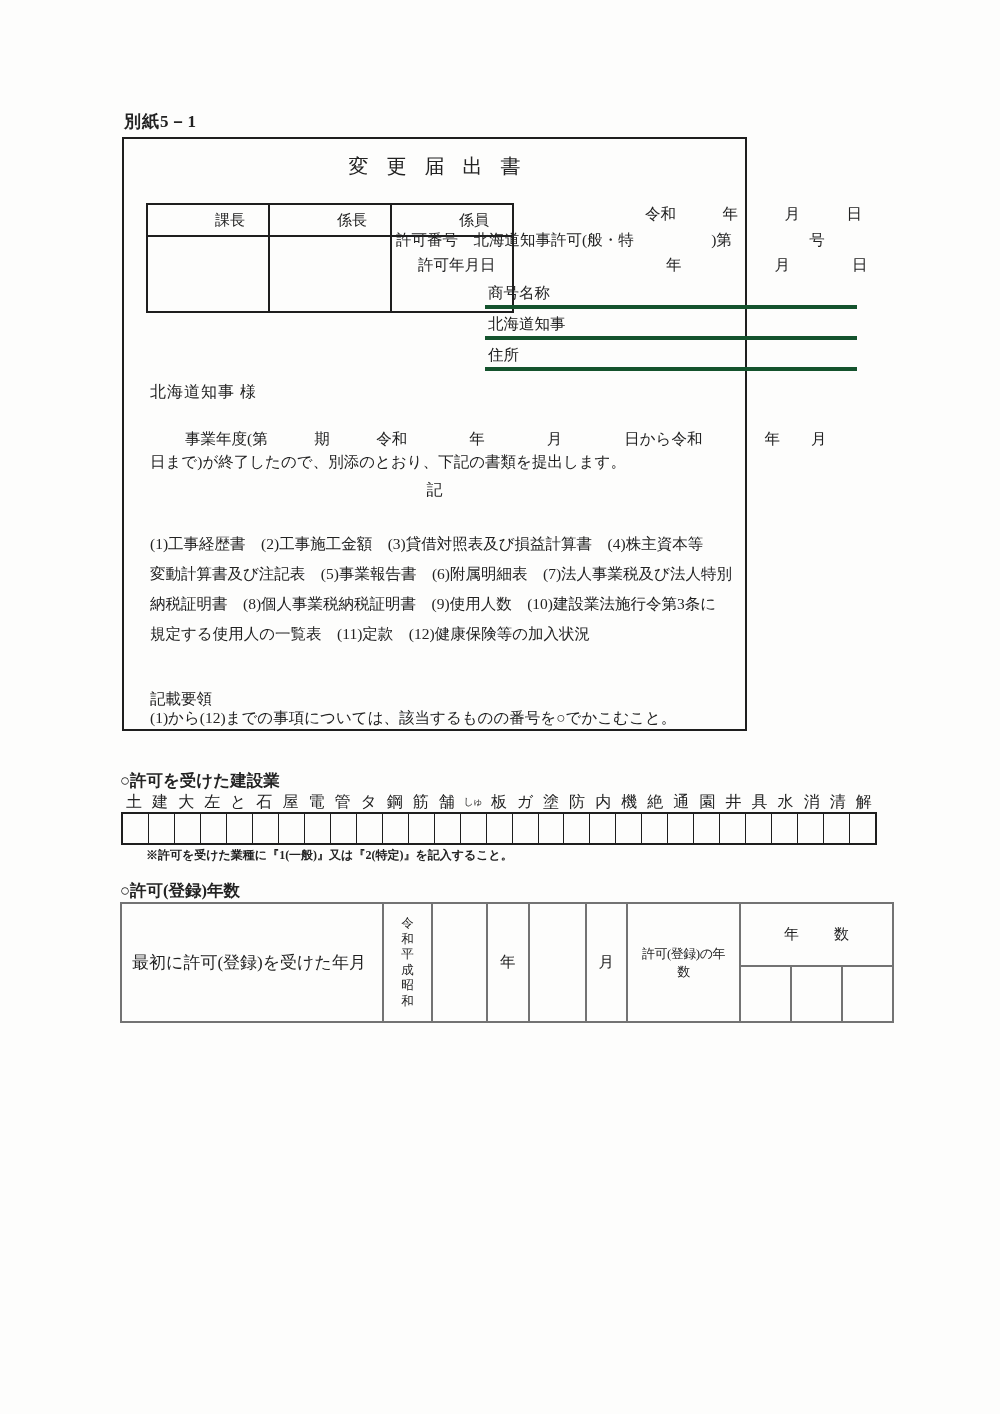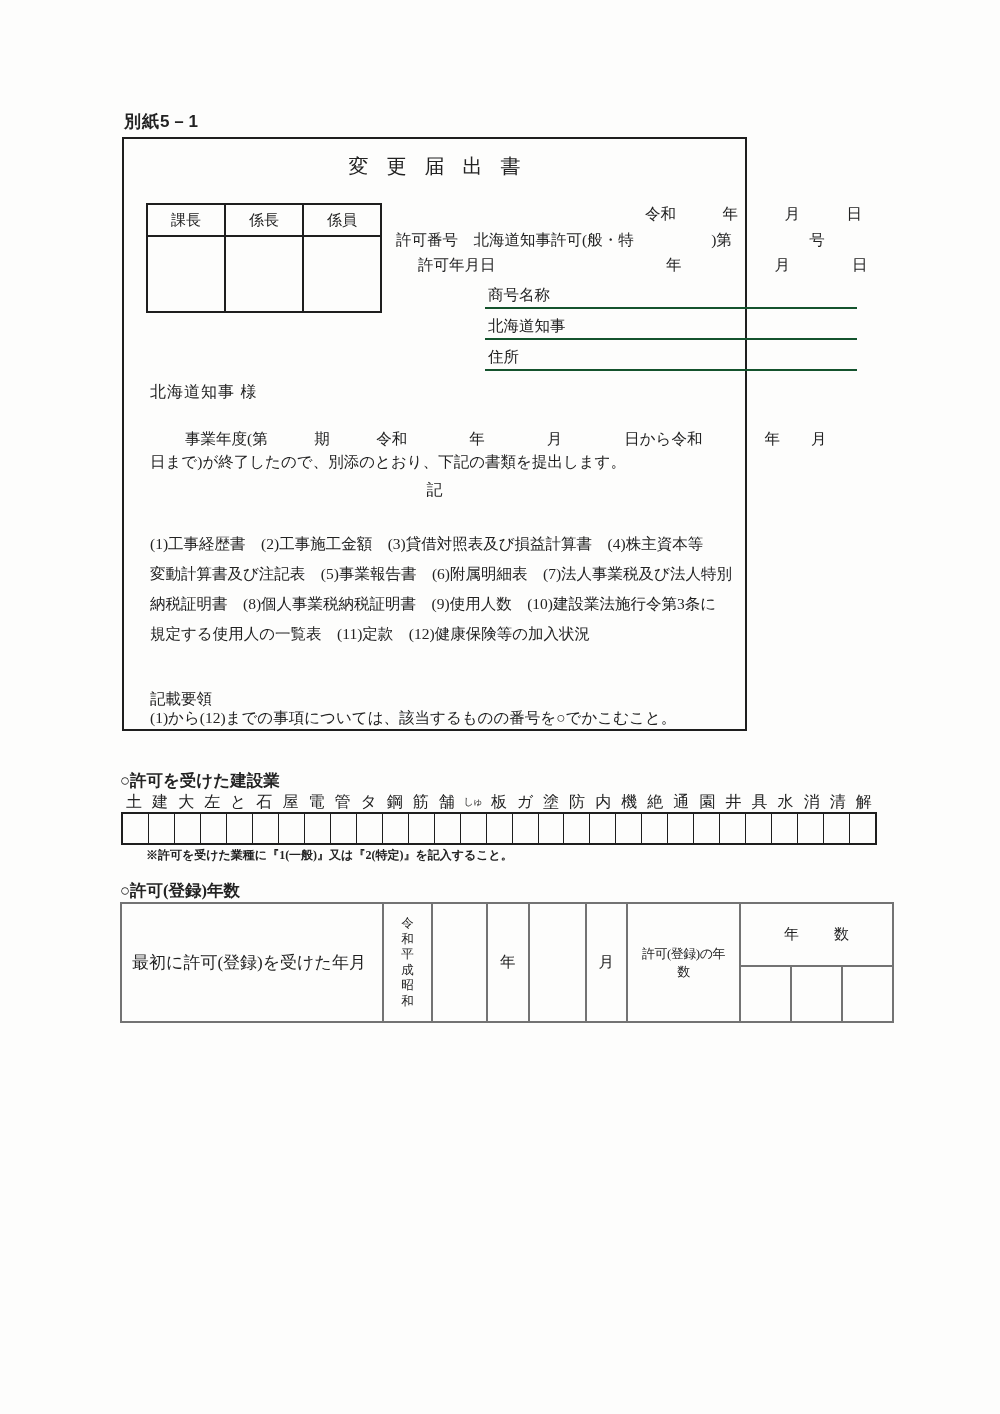--- a/index.html
+++ b/index.html
@@ -10,21 +10,21 @@
   .page {
     position: relative;
     width: 1000px;
     height: 1414px;
     margin: 0 auto;
     background: #fdfdfc;
     color: #222;
     font-family: "Liberation Serif", "DejaVu Serif", serif;
     overflow: hidden;
   }
-  .sans { font-family: Liberation Sans, sans-serif; }
+  .sans { font-family: Liberation Serif, serif; }
 
   
   .sheet-label {
     position: absolute;
     left: 124px; top: 110px;
     font-size: 17px;
     font-weight: bold;
     letter-spacing: 1px;
   }
 
@@ -53,21 +53,21 @@
     left: 22px; top: 64px;
     border-collapse: collapse;
   }
   .approval-table td {
     border: 2px solid #1e1e1e;
     width: 76px;
     text-align: center;
     font-size: 15px;
     padding: 0;
   }
-  .approval-table tr.hdr td { height: 30px; }
+  .approval-table tr.hdr td { height: 30px; padding-left: 44px; }
   .approval-table tr.body td { height: 74px; }
 
   
   .hline {
     position: absolute;
     font-size: 15.5px;
     white-space: nowrap;
     line-height: 20px;
   }
   .hline.l1 { left: 521px; top: 65px; }
@@ -75,21 +75,21 @@
   .hline.l3 { left: 294px; top: 116px; }
 
   
   .fields {
     position: absolute;
     left: 361px; top: 139px;
     width: 372px;
   }
   .field-row {
     height: 31px;
-    border-bottom: 2px solid #14532d;
+    border-bottom: 4px solid #14532d;
     box-sizing: border-box;
     display: flex;
     align-items: flex-end;
     font-size: 15.5px;
     padding: 0 0 1px 3px;
   }
 
   .addressee {
     position: absolute;
     left: 26px; top: 243px;

